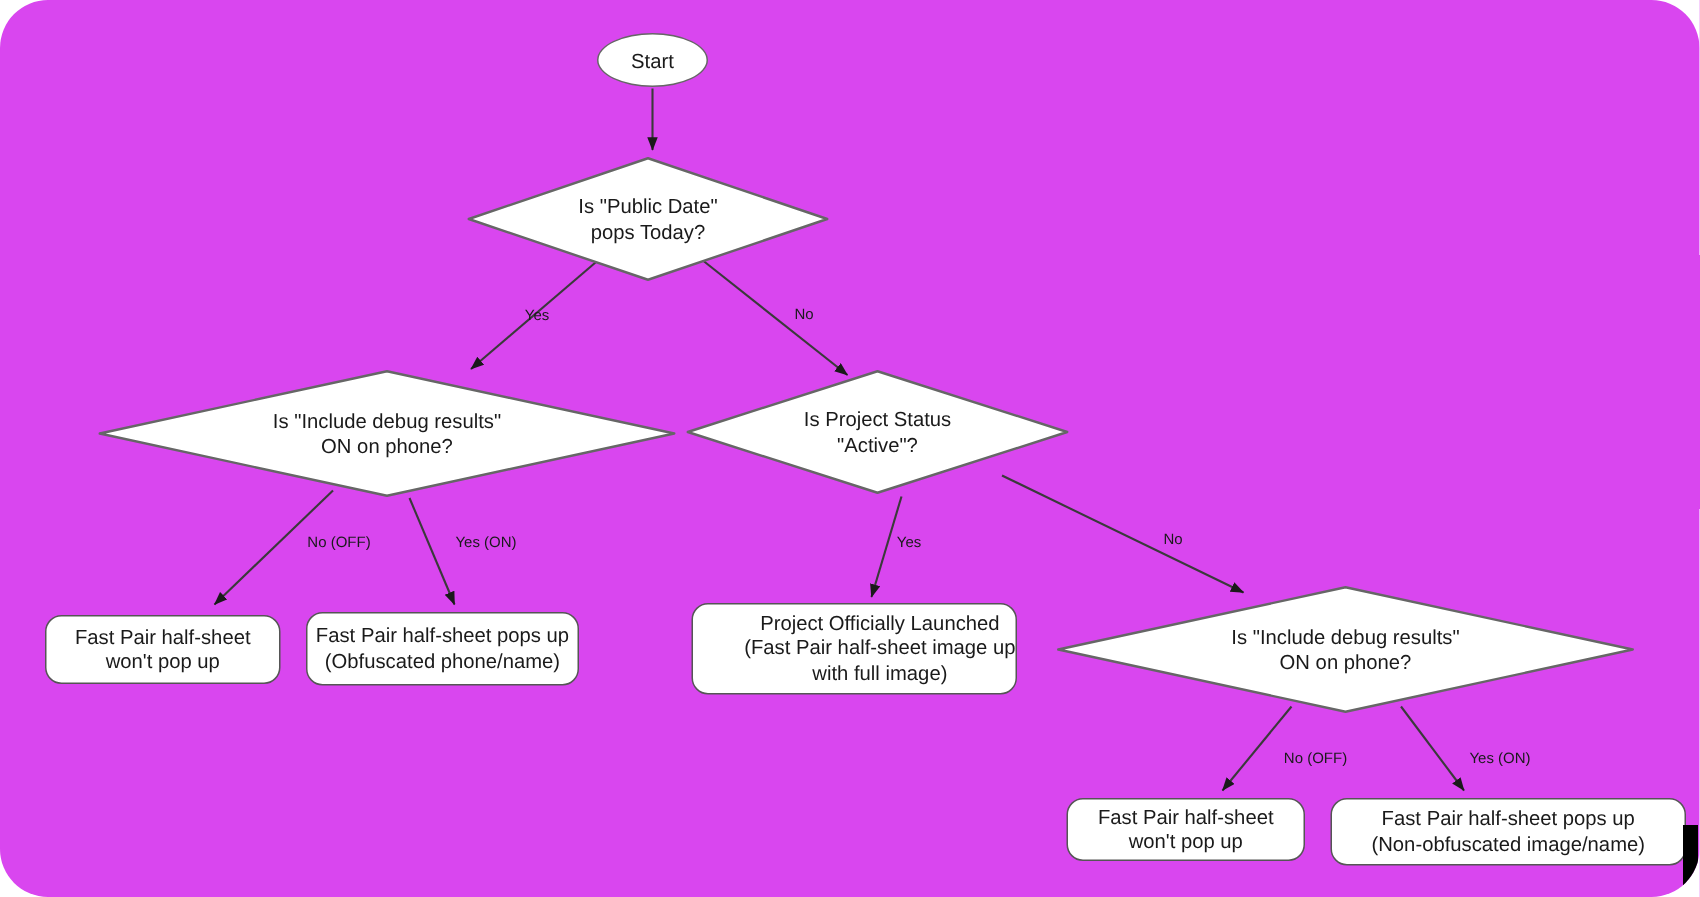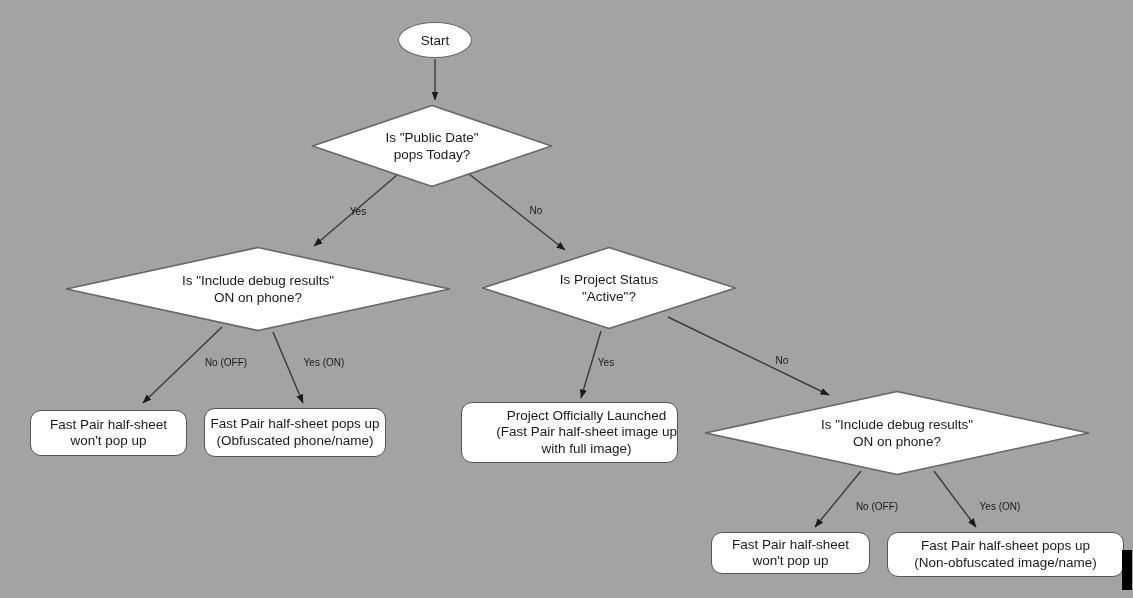--- a/index.html
+++ b/index.html
@@ -4,24 +4,25 @@
 <style>
   html, body {
     margin: 0;
     padding: 0;
     background: #ffffff;
   }
   .canvas {
     position: relative;
     width: 1133px;
     height: 598px;
-    background: #a3a3a3;
+    background: #d946ef;
     font-family: "Liberation Sans", "DejaVu Sans", sans-serif;
     color: #1a1a1a;
     overflow: hidden;
+    border-radius: 32px;
   }
   .edges {
     position: absolute;
     left: 0;
     top: 0;
     pointer-events: none;
   }
   .edges line {
     stroke: #3a3a3a;
     stroke-width: 1.4;
@@ -118,21 +119,21 @@
   <div class="node diamond" style="left:65px; top:246px; width:386px; height:86px;">
     <svg class="shape" width="386" height="86">
       <polygon points="1.5,43 193,1.5 384.5,43 193,84.5"></polygon>
     </svg>
     <div class="label">
       <span>Is "Include debug results"</span>
       <span>ON on phone?</span>
     </div>
   </div>
 
-  <div class="node diamond" style="left:481px; top:246px; width:256px; height:84px;">
+  <div class="node diamond" style="left:457px; top:246px; width:256px; height:84px;">
     <svg class="shape" width="256" height="84">
       <polygon points="1.5,42 128,1.5 254.5,42 128,82.5"></polygon>
     </svg>
     <div class="label">
       <span>Is Project Status</span>
       <span>"Active"?</span>
     </div>
   </div>
 
   <div class="node diamond" style="left:704px; top:390px; width:386px; height:86px;">

